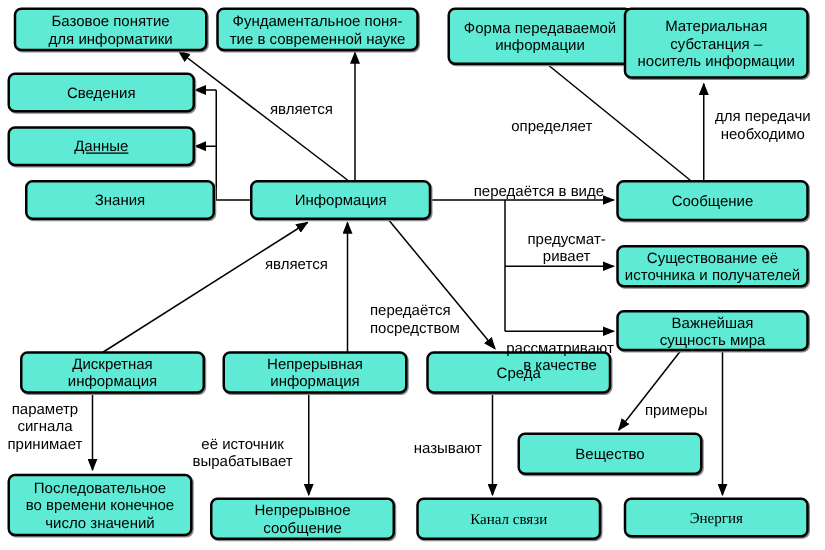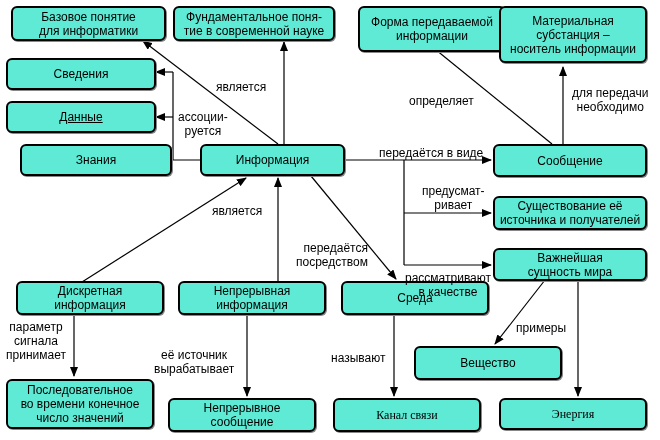--- a/index.html
+++ b/index.html
@@ -4,21 +4,21 @@
 <style>
   html, body { margin:0; padding:0; background:#ffffff; }
   body { width:660px; height:440px; position:relative; overflow:hidden;
          font-family:"Liberation Sans", sans-serif; color:#000; }
   #diagram { position:absolute; left:0; top:0; width:660px; height:440px; }
   .node { position:absolute; box-sizing:border-box; border:2px solid #000;
           border-radius:6px; background:#5eead4; display:flex; align-items:center;
           justify-content:center; text-align:center; font-size:12px; line-height:14px;
           box-shadow:1px 1px 0 #888; padding:0 2px; }
   .node span { white-space:pre-line; }
-  .lbl { position:absolute; font-size:12px; line-height:14px; white-space:pre-line; color:#000;text-align:right; }
+  .lbl { position:absolute; font-size:12px; line-height:14px; white-space:pre-line; color:#000; }
   .c { text-align:center; }
 </style>
 </head>
 <body>
 
 <div id="diagram">
   <svg width="660" height="440" style="position:absolute;left:0;top:0">
     <defs>
       <marker id="ah" markerWidth="10" markerHeight="8" refX="9" refY="4" orient="auto" markerUnits="userSpaceOnUse">
         <path d="M0,0 L10,4 L0,8 z" fill="#000"></path>
@@ -131,22 +131,20 @@
 сообщение</span>
     </div>
   <div class="node" style="left:333px;top:398px;width:148px;height:34px;font-family:Liberation Serif, serif;">
       <span>Канал связи</span>
     </div>
   <div class="node" style="left:499px;top:398px;width:148px;height:32px;font-family:Liberation Serif, serif;">
       <span>Энергия</span>
     </div>
 
   <div class="lbl" style="left:216px;top:80px;">является</div>
-  <div class="lbl c" style="left:178px;top:110px;">ассоции-
-руется</div>
   <div class="lbl" style="left:409px;top:94px;">определяет</div>
   <div class="lbl c" style="left:572px;top:86px;">для передачи
 необходимо</div>
   <div class="lbl" style="left:379px;top:146px;">передаётся в виде</div>
   <div class="lbl c" style="left:422px;top:184px;">предусмат-
 ривает</div>
   <div class="lbl c" style="left:405px;top:243px;margin-top:28px;">рассматривают
 в  качестве</div>
   <div class="lbl" style="left:212px;top:204px;">является</div>
   <div class="lbl" style="left:296px;top:241px;">передаётся

